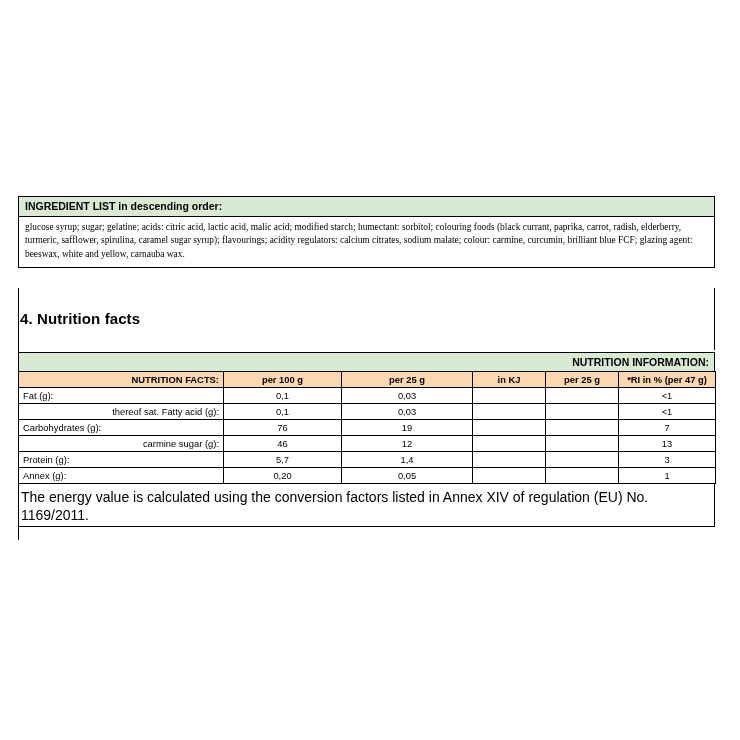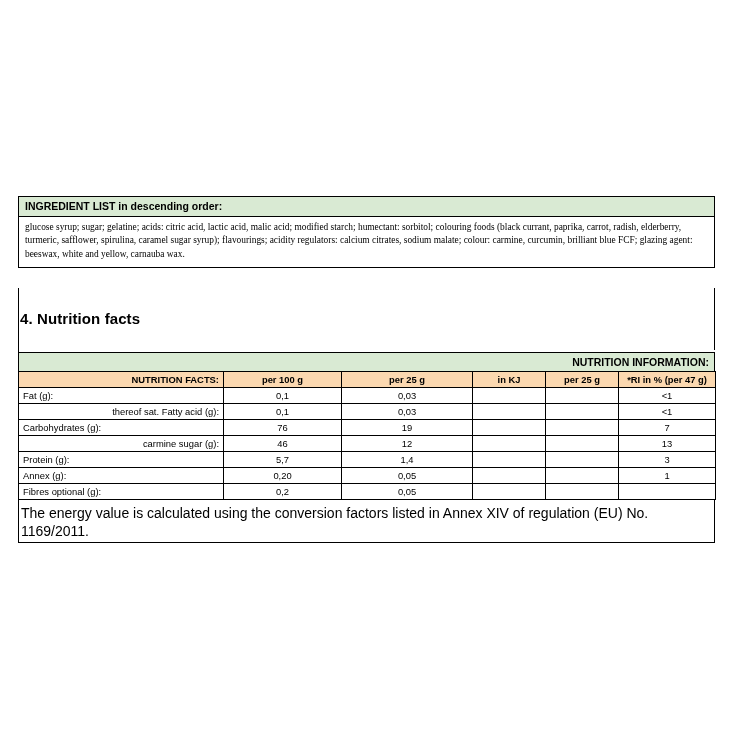--- a/index.html
+++ b/index.html
@@ -224,28 +224,20 @@
           <td class="num">3</td>
         </tr>
         <tr>
           <td class="label">Annex  (g):</td>
           <td class="num">0,20</td>
           <td class="num">0,05</td>
           <td class="blank"></td>
           <td class="blank"></td>
           <td class="num">1</td>
         </tr>
-        <tr>
-          <td class="label">Fibres optional  (g):</td>
-          <td class="num">0,2</td>
-          <td class="num">0,05</td>
-          <td class="blank"></td>
-          <td class="blank"></td>
-          <td class="blank"></td>
-        </tr>
       </tbody>
     </table>
 
     <div class="foot-wrap">
       <div class="footnote">The energy value is calculated using the conversion factors listed in Annex XIV of regulation (EU) No. 1169/2011.</div>
     </div>
   </div>
 
 </div>
 

